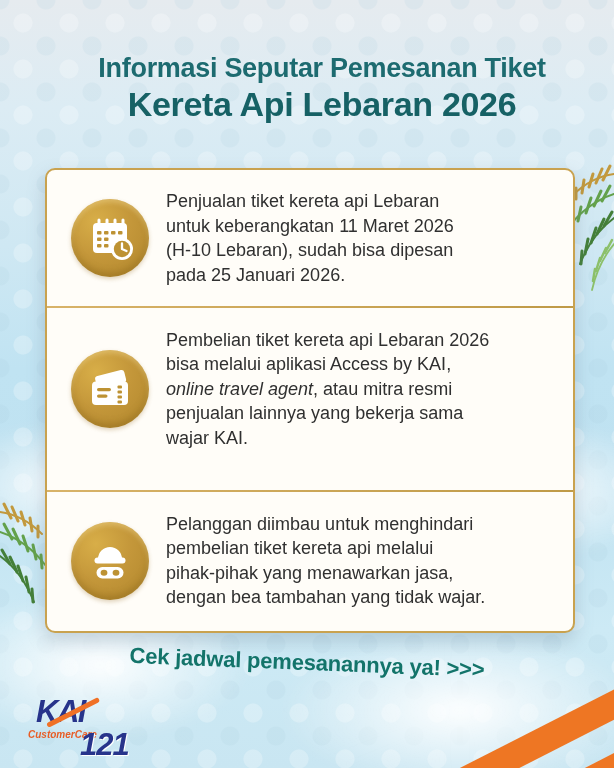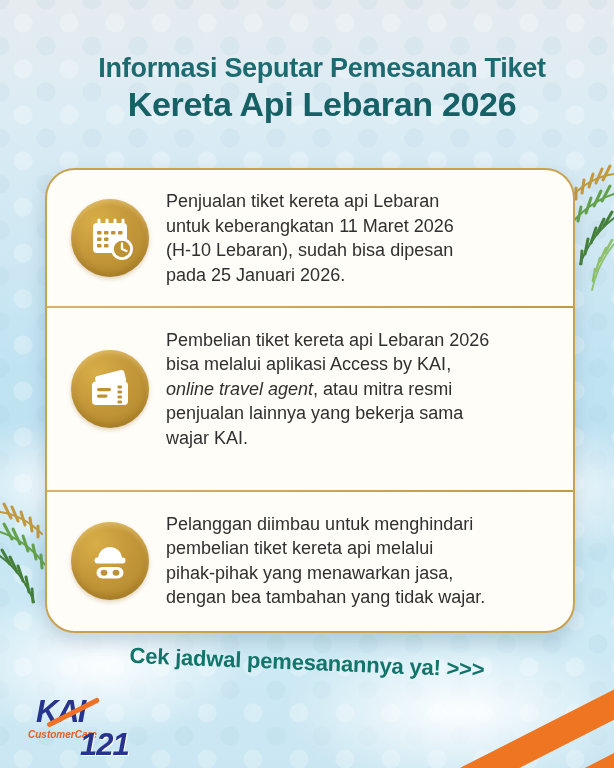--- a/index.html
+++ b/index.html
@@ -23,21 +23,21 @@
   .c2{left:160px;top:460px;width:320px;height:150px;}
   .c3{left:360px;top:420px;width:320px;height:140px;}
   .c4{left:-50px;top:590px;width:300px;height:150px;}
   .c5{left:280px;top:630px;width:360px;height:160px;}
 
   .title{position:absolute;left:15px;width:100%;text-align:center;letter-spacing:-.3px;}
   .title1{top:53px;font-size:27px;font-weight:600;color:#1d6b70;}
   .title2{top:85px;font-size:34px;font-weight:700;color:#166165;}
 
   .card{position:absolute;left:45px;top:168px;width:526px;height:461px;
-    background:#fffdf8;border:2px solid #c9a24f;border-radius:30px;
+    background:#fffdf8;border:2px solid #c9a24f;border-radius:10px;
     box-shadow:0 8px 18px rgba(100,120,140,.28);}
   .divider{position:absolute;left:0;right:0;height:2px;
     background:linear-gradient(90deg,#d8b369,#bf9a47);}
   .d1{top:136px;} .d2{top:320px;}
   .row{position:absolute;left:0;right:0;display:flex;align-items:center;
     padding:0 14px 0 24px;gap:17px;box-sizing:border-box;}
   .r1{top:0;height:136px;} .r2{top:138px;height:162px;} .r3{top:322px;height:137px;}
   .icircle{flex:none;width:78px;height:78px;border-radius:50%;
     display:flex;align-items:center;justify-content:center;
     background:radial-gradient(circle at 32% 28%, #d8ae48 0%, #c4973a 45%, #b0862c 100%);

